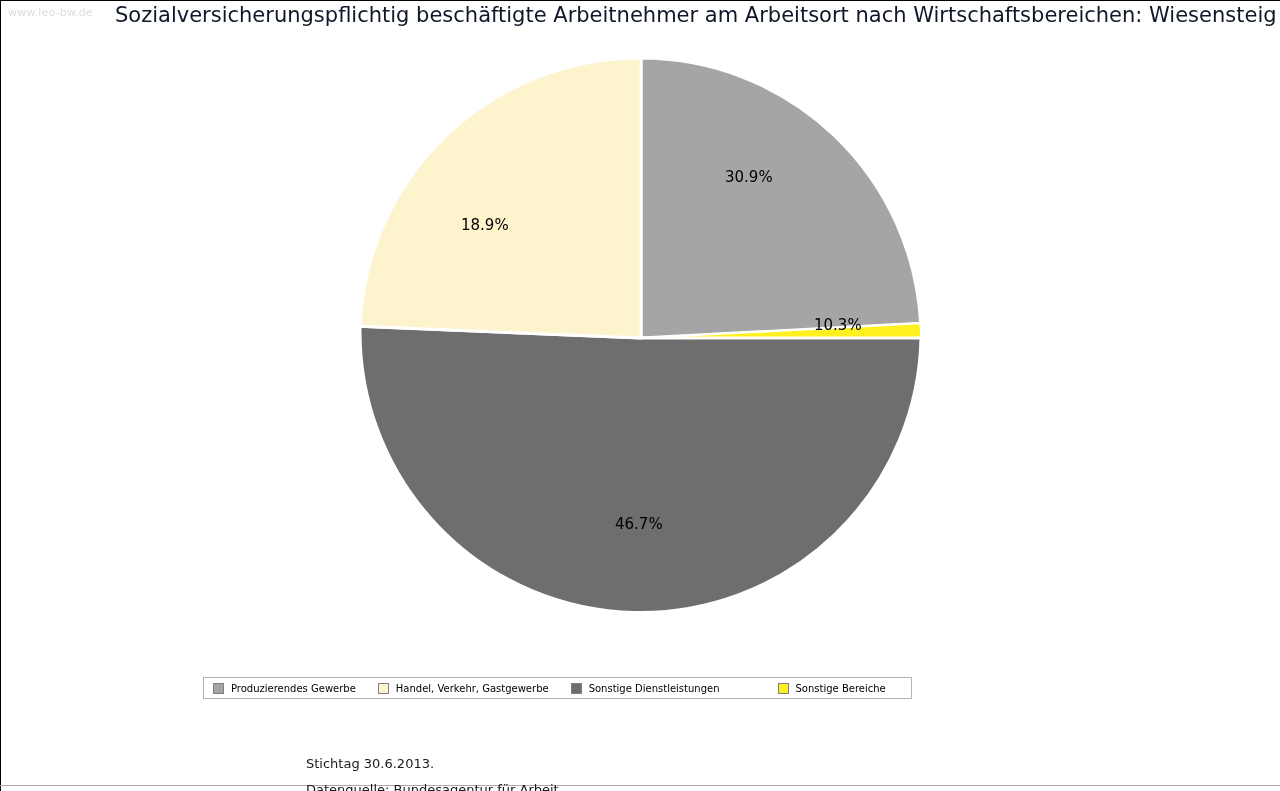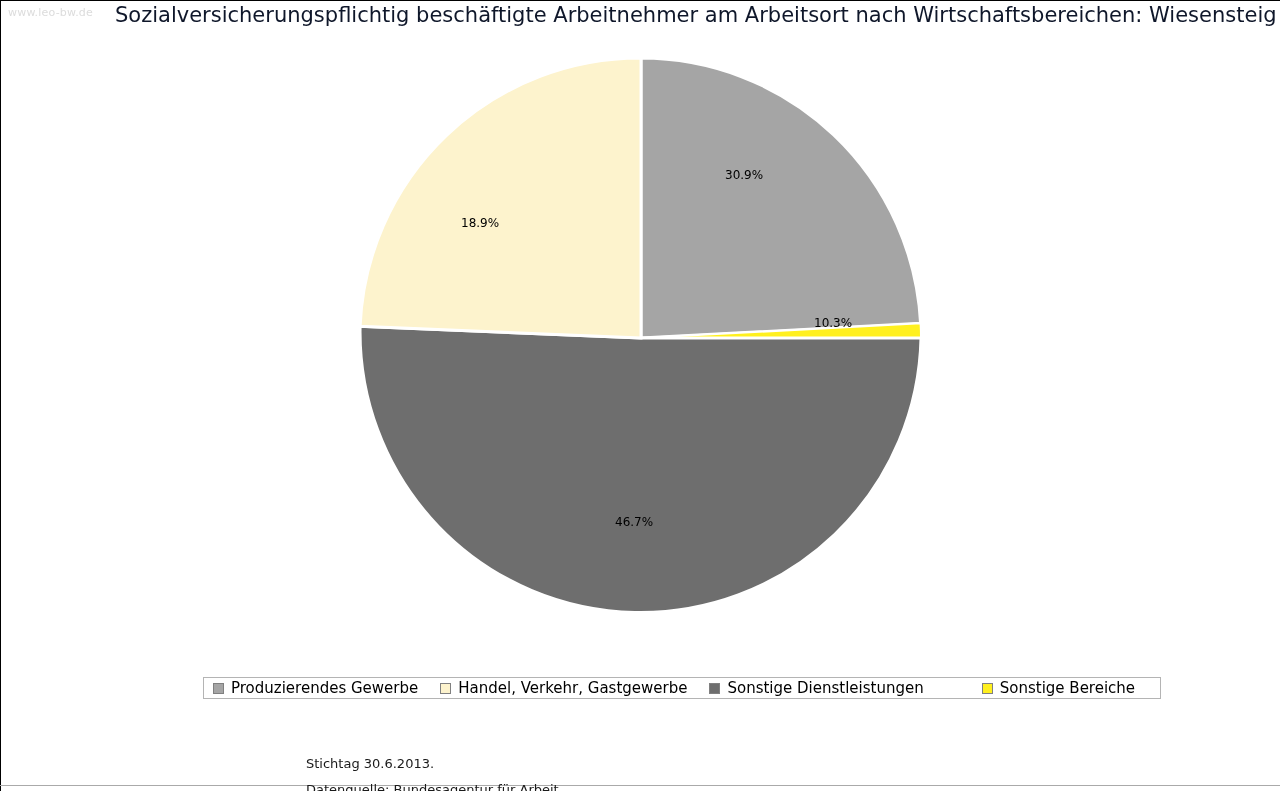--- a/index.html
+++ b/index.html
@@ -64,21 +64,21 @@
     left: 358px;
     top: 58px;
     width: 566px;
     height: 560px;
   }
   .pie-wrap svg {
     display: block;
   }
   .slice-label {
     position: absolute;
-    font-size: 12px;
+    font-size: 15px;
     color: #000000;
     white-space: nowrap;
   }
   .legend {
     position: absolute;
     left: 203px;
     top: 677px;
     height: 22px;
     border: 1px solid #b4b4b4;
     background: #ffffff;
@@ -95,21 +95,21 @@
   }
   .legend-item:last-child { margin-right: 16px; padding-left: 36px; }
   .legend-swatch {
     width: 11px;
     height: 11px;
     border: 1px solid #808080;
     margin-right: 7px;
     box-sizing: border-box;
   }
   .legend-label {
-    font-size: 15px;
+    font-size: 10px;
     color: #000000;
   }
   .footnotes {
     position: absolute;
     left: 306px;
     top: 712px;
     font-size: 13px;
     color: #1a1a1a;
     line-height: 15px;
     margin-top: 44px;

